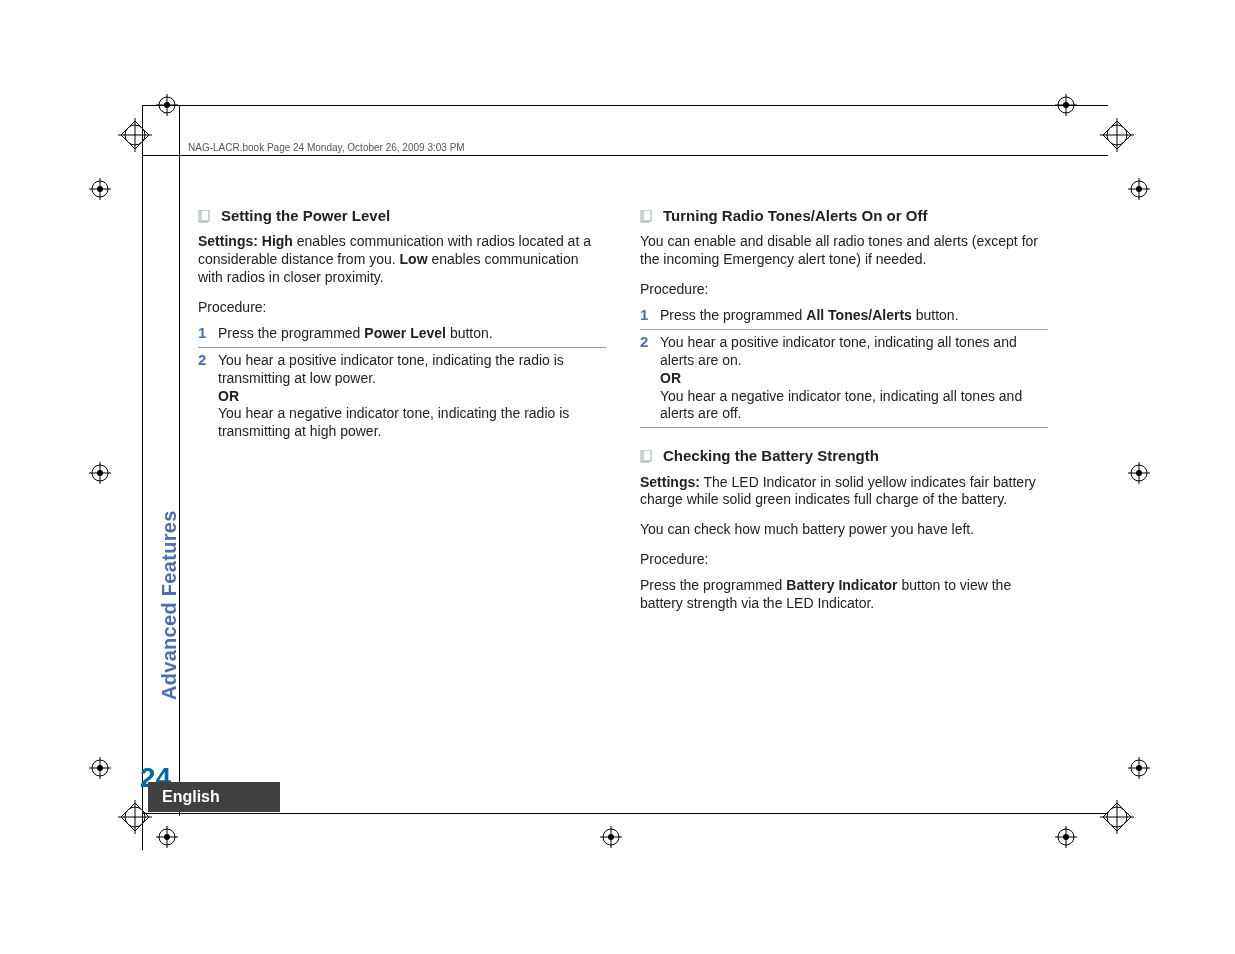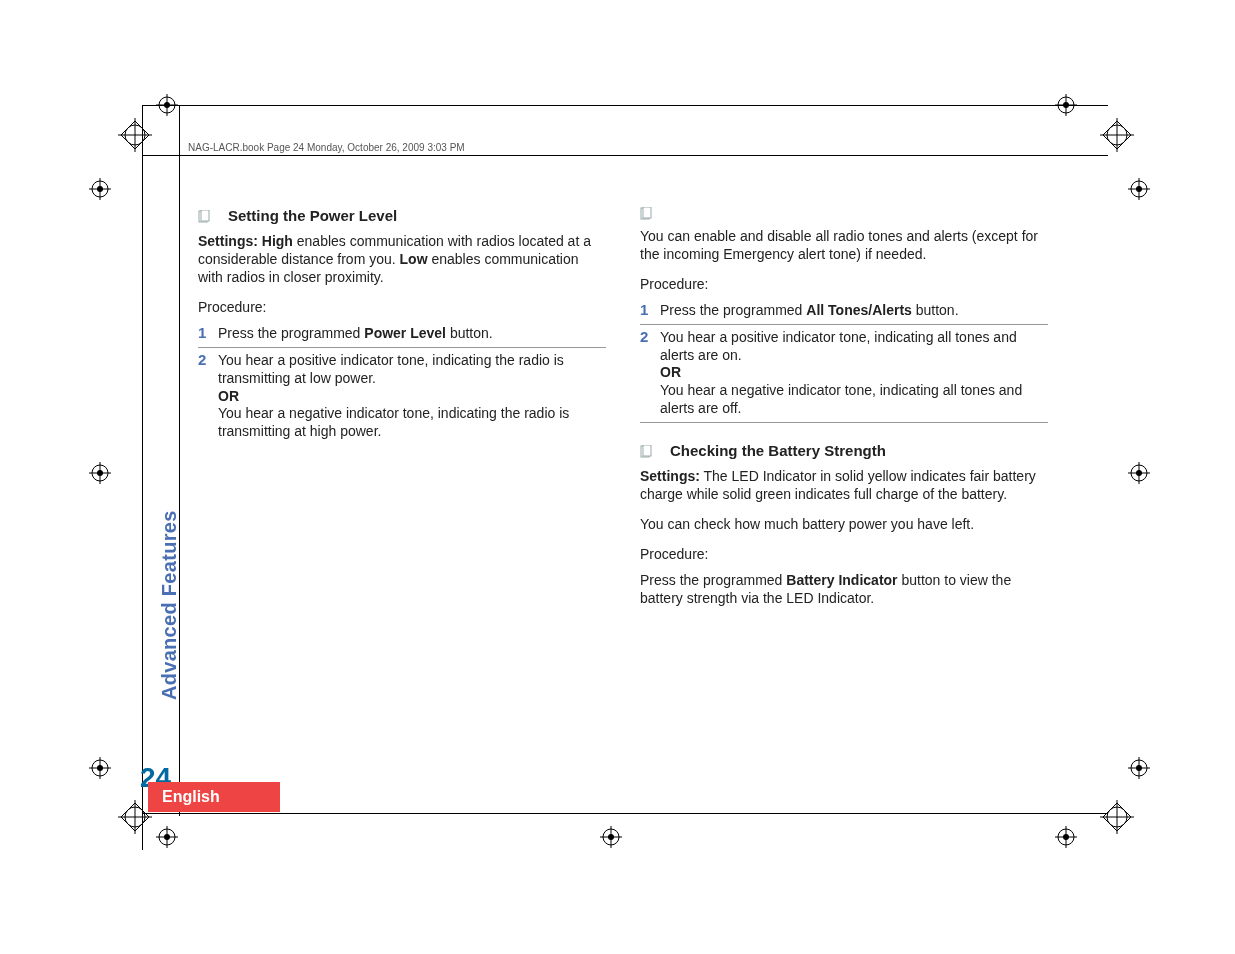--- a/index.html
+++ b/index.html
@@ -57,21 +57,21 @@
     width: 410px;
     font-size: 14px;
     line-height: 1.28;
   }
   .h2 {
     font-weight: bold;
     font-size: 15px;
     margin: 0 0 8px 0;
     display: flex;
     align-items: center;
-    gap: 18px;
+    gap: 11px;
   }
   .h2 .book-icon {
     display:inline-block;
     width:12px;
     height:14px;
     flex-shrink:0;
   }
   p { margin: 0 0 12px 0; }
   .proc-label { font-weight: normal; margin: 6px 0 8px 0; }
   .step {
@@ -111,21 +111,21 @@
     top:742px;
     color:#0369a1;
     font-weight:bold;
     font-size:28px;
     margin-top:20px;
   }
   .lang-box {
     position:absolute;
     left:148px;
     top:782px;
-    background:#ef4444;
+    background:#404040;
     color:#ffffff;
     font-weight:bold;
     font-size:16px;
     padding:6px 18px 6px 14px;
     width:100px;
   }
   .b { font-weight:bold; }
 </style>
 </head>
 <body>
@@ -268,20 +268,21 @@
     </div>
 
     <div class="col">
       <div class="h2">
         <span class="book-icon">
           <svg viewBox="0 0 12 14">
               <rect x="1" y="1" width="8" height="11" fill="none" stroke="#9aa"></rect>
               <rect x="3" y="0" width="8" height="11" fill="#fff" stroke="#9aa"></rect>
             </svg>
         </span>
+        <span>Turning Radio Tones/Alerts On or Off</span>
       </div>
       <p>You can enable and disable all radio tones and alerts (except for the incoming Emergency alert tone) if needed.</p>
       <div class="proc-label">Procedure:</div>
       <div class="step">
         <div class="step-num">1</div>
         <div class="step-txt">
           <span>Press the programmed </span><span class="b">All Tones/Alerts</span><span> button.</span>
         </div>
       </div>
       <div class="step">

